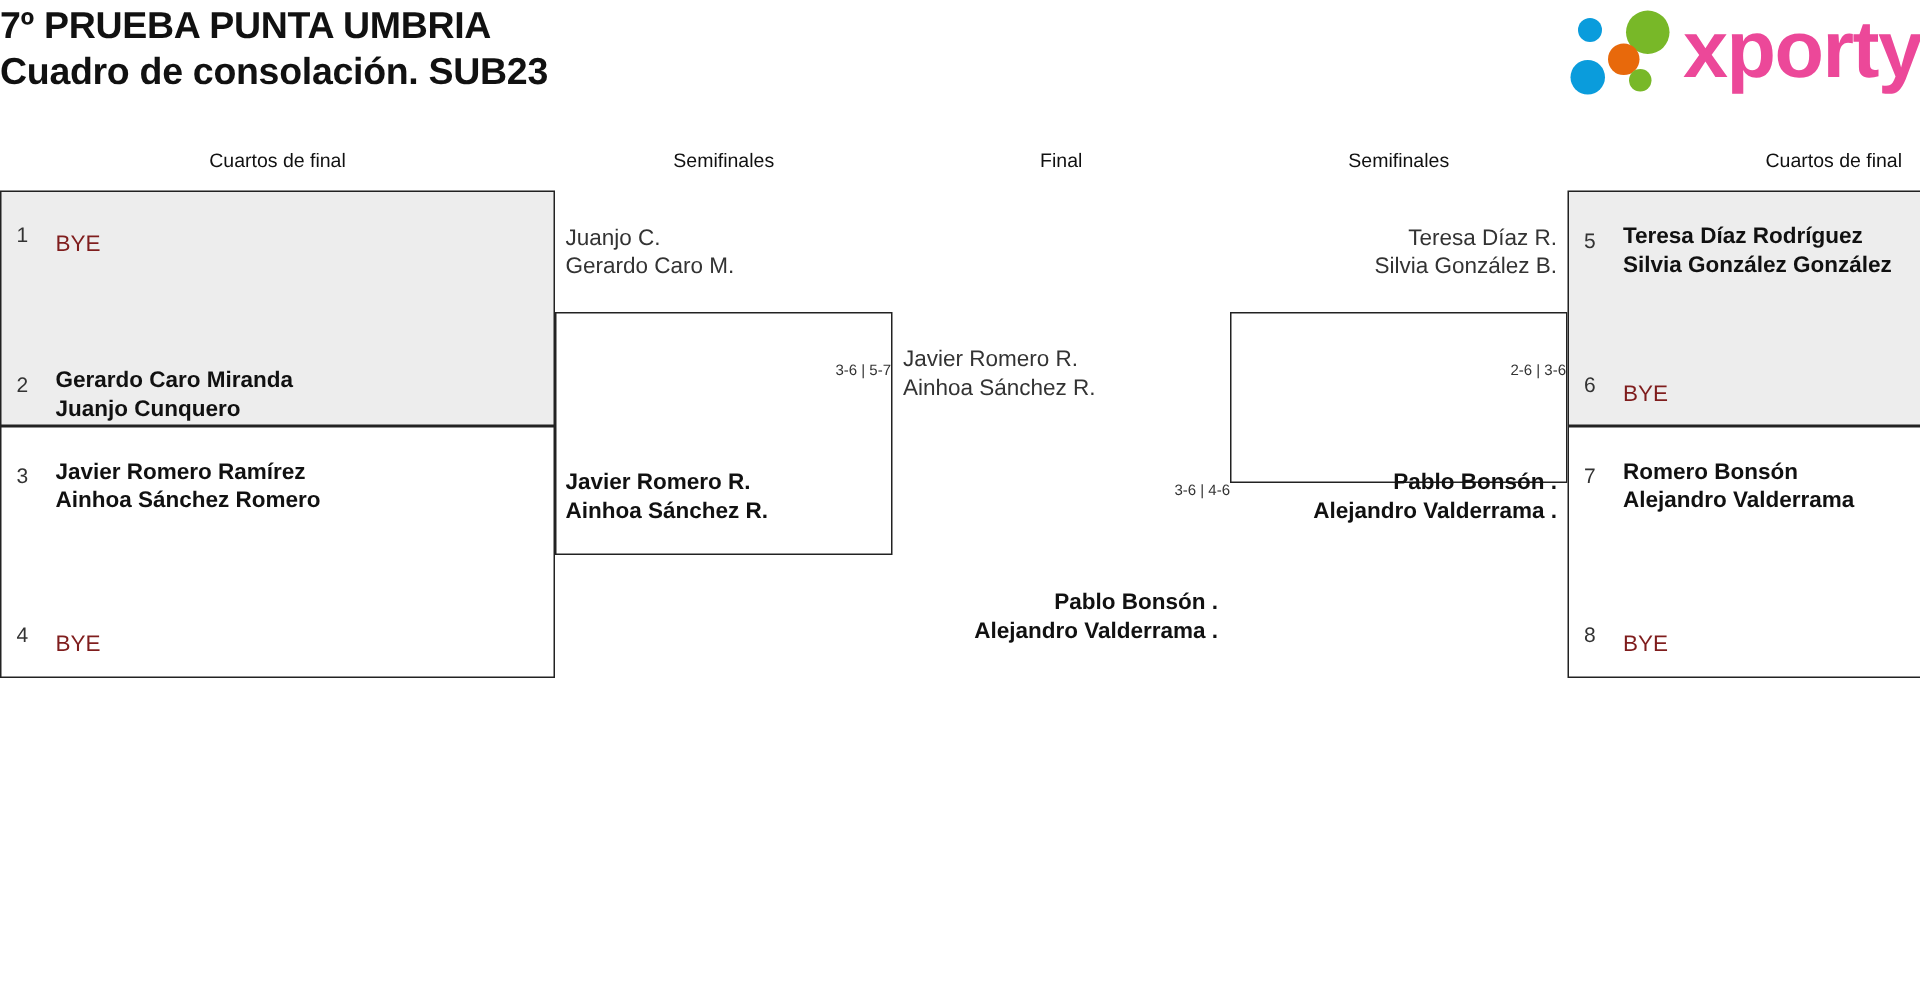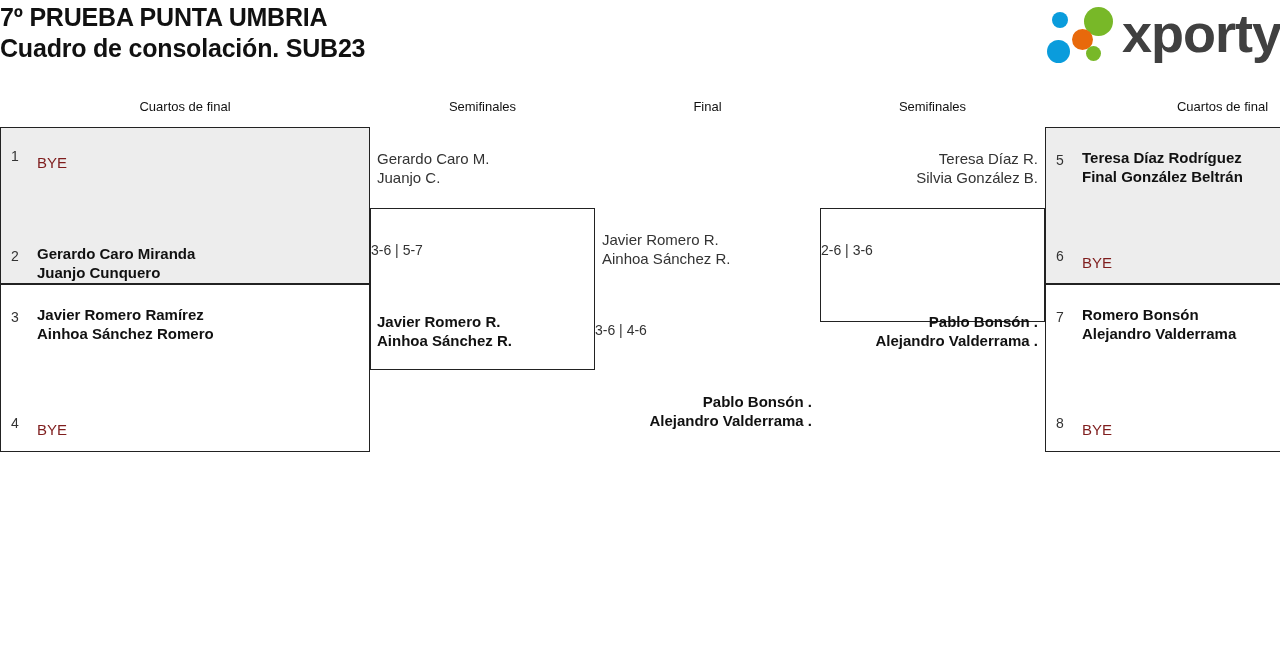--- a/index.html
+++ b/index.html
@@ -46,21 +46,21 @@
   .dot-blue-sm  { left: 6px;  top: 8px;  width: 16px; height: 16px; background: #0a9cdc; }
   .dot-orange   { left: 26px; top: 25px; width: 21px; height: 21px; background: #e8690b; }
   .dot-green-lg { left: 38px; top: 3px;  width: 29px; height: 29px; background: #78b828; }
   .dot-blue-lg  { left: 1px;  top: 36px; width: 23px; height: 23px; background: #0a9cdc; }
   .dot-green-sm { left: 40px; top: 42px; width: 15px; height: 15px; background: #78b828; }
   .logo-word {
     position: absolute;
     left: 76px; top: -2px;
     font-size: 54px;
     font-weight: bold;
-    color: #404040;
+    color: #ec4899;
     letter-spacing: -1px;
     line-height: 62px;
   }
 
   
   .round-headers {
     position: absolute;
     left: 0; top: 96px;
     width: 1280px; height: 24px;
   }
@@ -130,23 +130,23 @@
     line-height: 19px;
     color: #333333;
     white-space: nowrap;
   }
   .float-label.bold { color: #111111; font-weight: bold; }
   .float-label.right { text-align: right; }
   .float-label.left  { text-align: left; }
 
   .score {
     position: absolute;
-    font-size: 14px;
+    font-size: 10px;
     color: #333333;
-    text-align: left;
+    text-align: right;
     white-space: nowrap;
   }
 </style>
 </head>
 <body>
 
 <div class="page-header">
 
   <div class="title-block">
     <span class="title-line">7º PRUEBA PUNTA UMBRIA</span>
@@ -198,22 +198,22 @@
         <span class="nm">Ainhoa Sánchez Romero</span>
       </span>
     </div>
     <div class="slot" style="left:10px; top:128px; width:350px; height:20px;">
       <span class="seed">4</span>
       <span class="bye">BYE</span>
     </div>
   </div>
 
   <div class="float-label left" style="left:377px; top:149px; width:215px;">
+    <span class="nm">Juanjo C.</span>
     <span class="nm">Gerardo Caro M.</span>
-    <span class="nm">Juanjo C.</span>
   </div>
 
   <div class="match-box box-plain" style="left:370px; top:208px; width:225px; height:162px;">
     <div class="score" style="left:0px; top:33px; width:223px;">3-6 | 5-7</div>
     <div class="float-label bold left" style="left:6px; top:103px; width:215px;">
       <span class="nm">Javier Romero R.</span>
       <span class="nm">Ainhoa Sánchez R.</span>
     </div>
   </div>
 
@@ -240,21 +240,21 @@
       <span class="nm">Pablo Bonsón .</span>
       <span class="nm">Alejandro Valderrama .</span>
     </div>
   </div>
 
   <div class="match-box box-shaded" style="left:1045px; top:127px; width:370px; height:157px;">
     <div class="slot" style="left:10px; top:12px; width:350px; height:40px;">
       <span class="seed">5</span>
       <span class="names bold">
         <span class="nm">Teresa Díaz Rodríguez</span>
-        <span class="nm">Final González Beltrán</span>
+        <span class="nm">Silvia González González</span>
       </span>
     </div>
     <div class="slot" style="left:10px; top:118px; width:350px; height:20px;">
       <span class="seed">6</span>
       <span class="bye">BYE</span>
     </div>
   </div>
 
   <div class="match-box box-plain" style="left:1045px; top:284px; width:370px; height:168px;">
     <div class="slot" style="left:10px; top:12px; width:350px; height:40px;">

